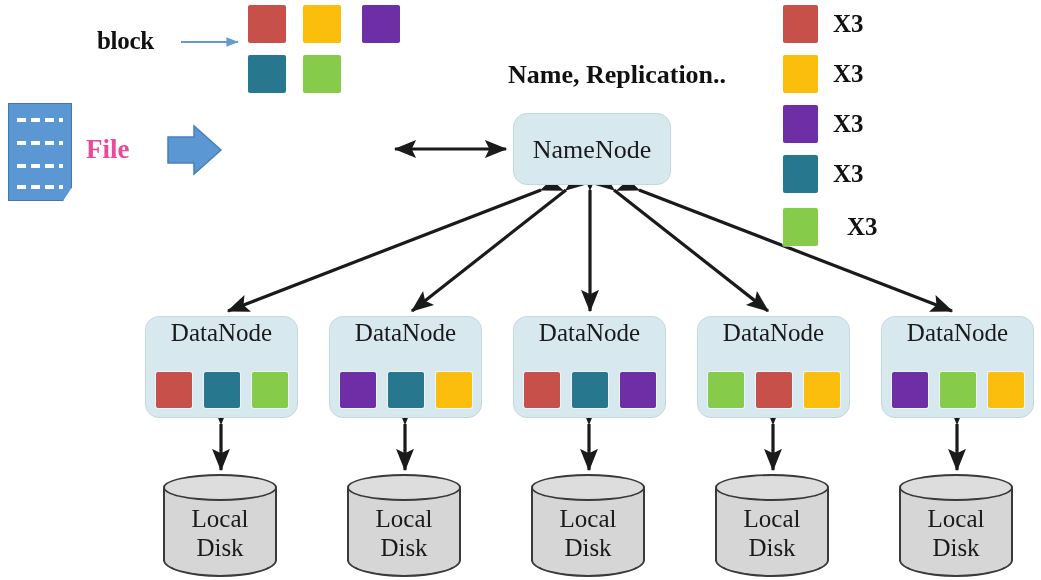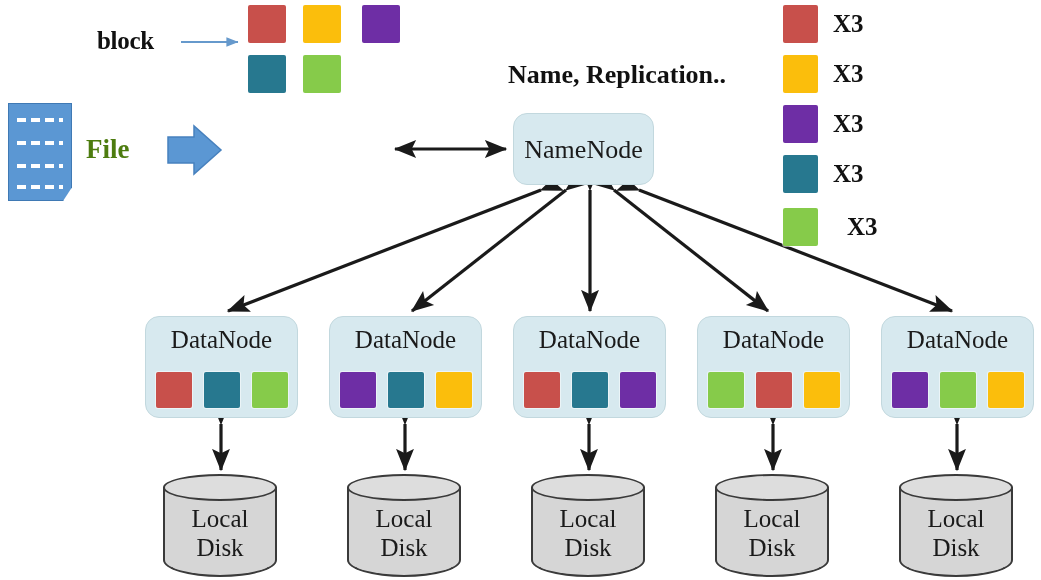--- a/index.html
+++ b/index.html
@@ -29,21 +29,21 @@
     font-weight: bold;
     font-size: 25px;
     color: #111111;
     letter-spacing: -0.3px;
     white-space: nowrap;
   }
   .lbl-file {
     position: absolute;
     font-weight: bold;
     font-size: 27px;
-    color: #4d7c0f;
+    color: #ec4899;
     white-space: nowrap;
   }
   .lbl-namerep {
     position: absolute;
     font-weight: bold;
     font-size: 26px;
     color: #111111;
     white-space: nowrap;
   }
   .lbl-x3 {
@@ -67,21 +67,21 @@
   }
   .node-box .node-title {
     display: block;
     font-size: 26px;
     line-height: 31px;
     color: #1a1a1a;
   }
   .dn-box .node-title {
     font-size: 25px;
     line-height: 29px;
-    padding-top: 8px;
+    padding-top: 1px;
   }
   .dn-blocks {
     position: absolute;
     left: 0; right: 0;
     bottom: 9px;
     display: flex;
     justify-content: center;
     gap: 12px;
   }
   .dn-blocks span {
@@ -233,21 +233,21 @@
     <div class="paper"></div>
     <div class="dashrow" style="top:15px;"></div>
     <div class="dashrow" style="top:38px;"></div>
     <div class="dashrow" style="top:61px;"></div>
     <div class="dashrow" style="top:82px;"></div>
   </div>
 
   <div class="lbl-file" style="left:86px; top:134px;">File</div>
 
 
-  <div class="node-box" style="left:513px; top:113px; width:141px; height:72px; padding-top:20px;">
+  <div class="node-box" style="left:513px; top:113px; width:158px; height:72px; padding-top:20px;">
     <span class="node-title">NameNode</span>
   </div>
 
   <div class="node-box dn-box" style="left:145px; top:316px; width:153px; height:102px;">
     <span class="node-title">DataNode</span>
     <div class="dn-blocks">
       <span style="background:#C8504B;"></span>
       <span style="background:#27788F;"></span>
       <span style="background:#86CB4A;"></span>
     </div>

